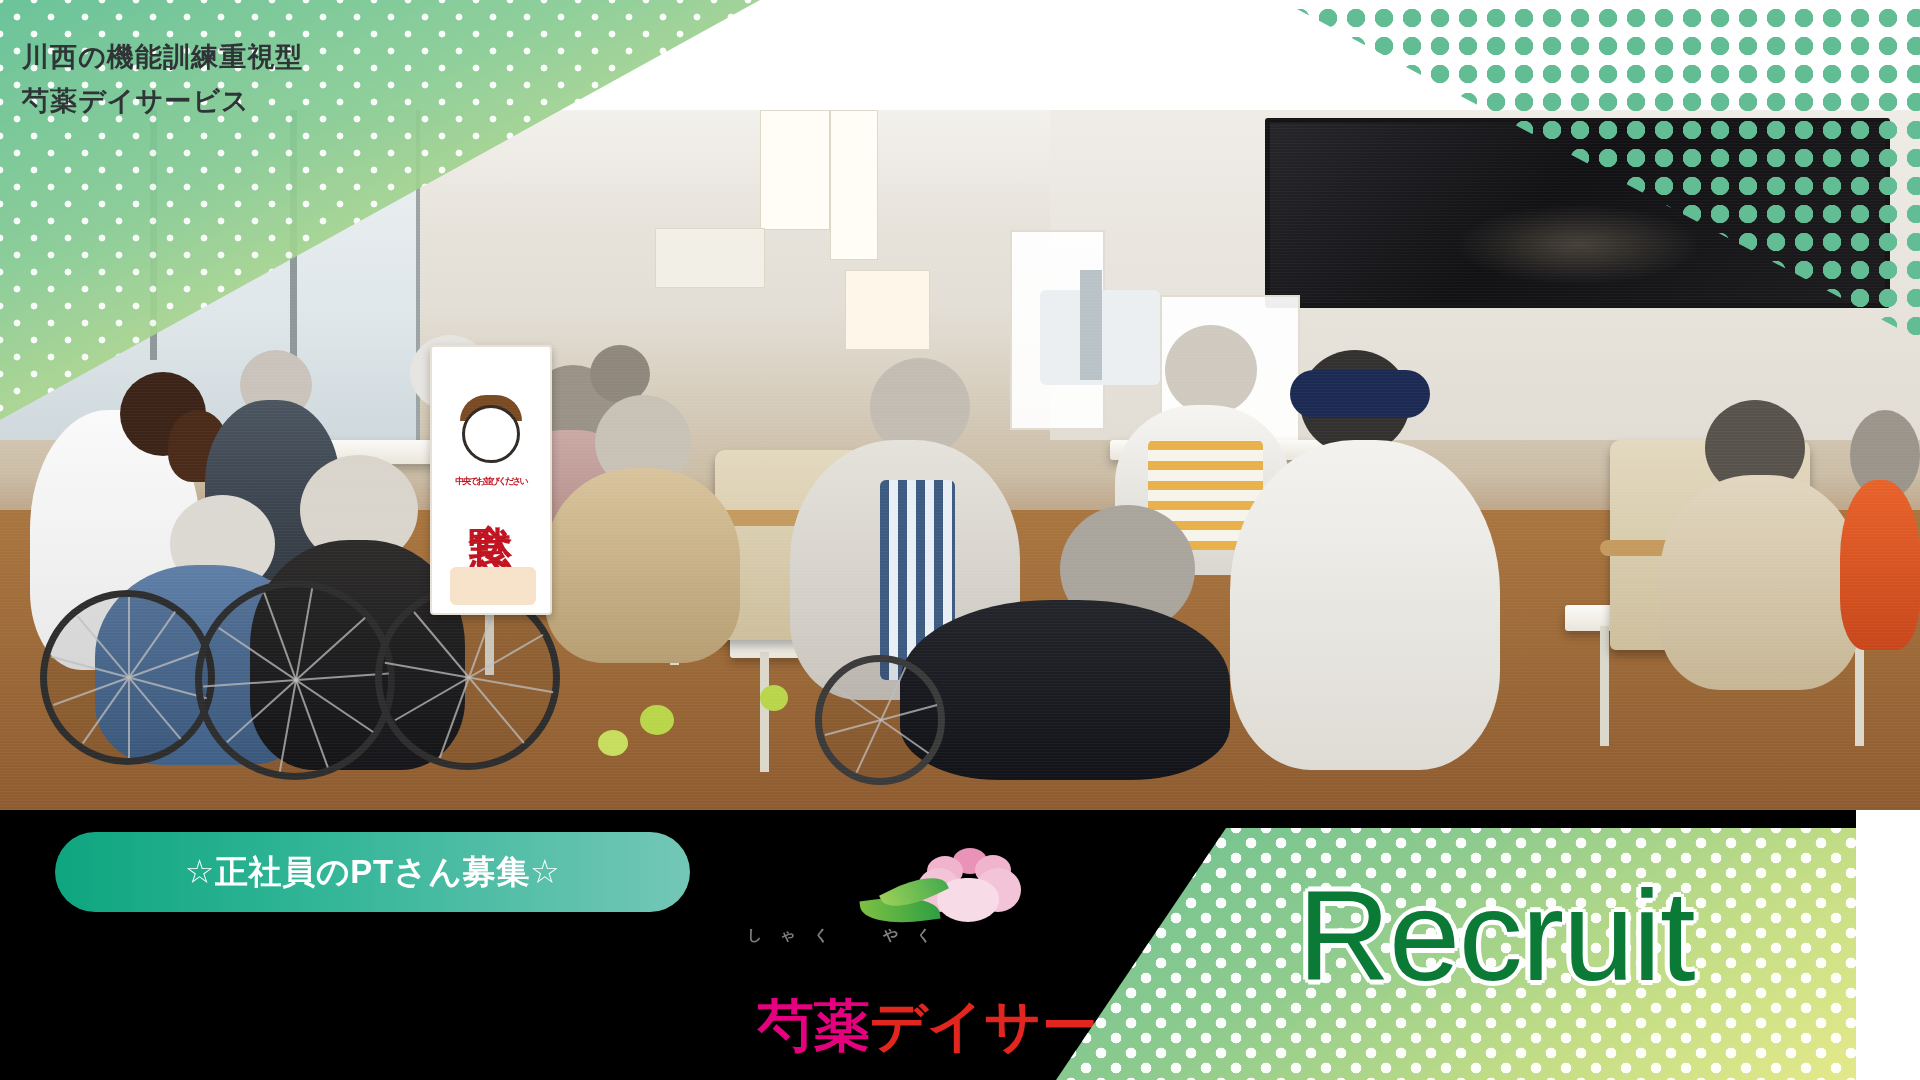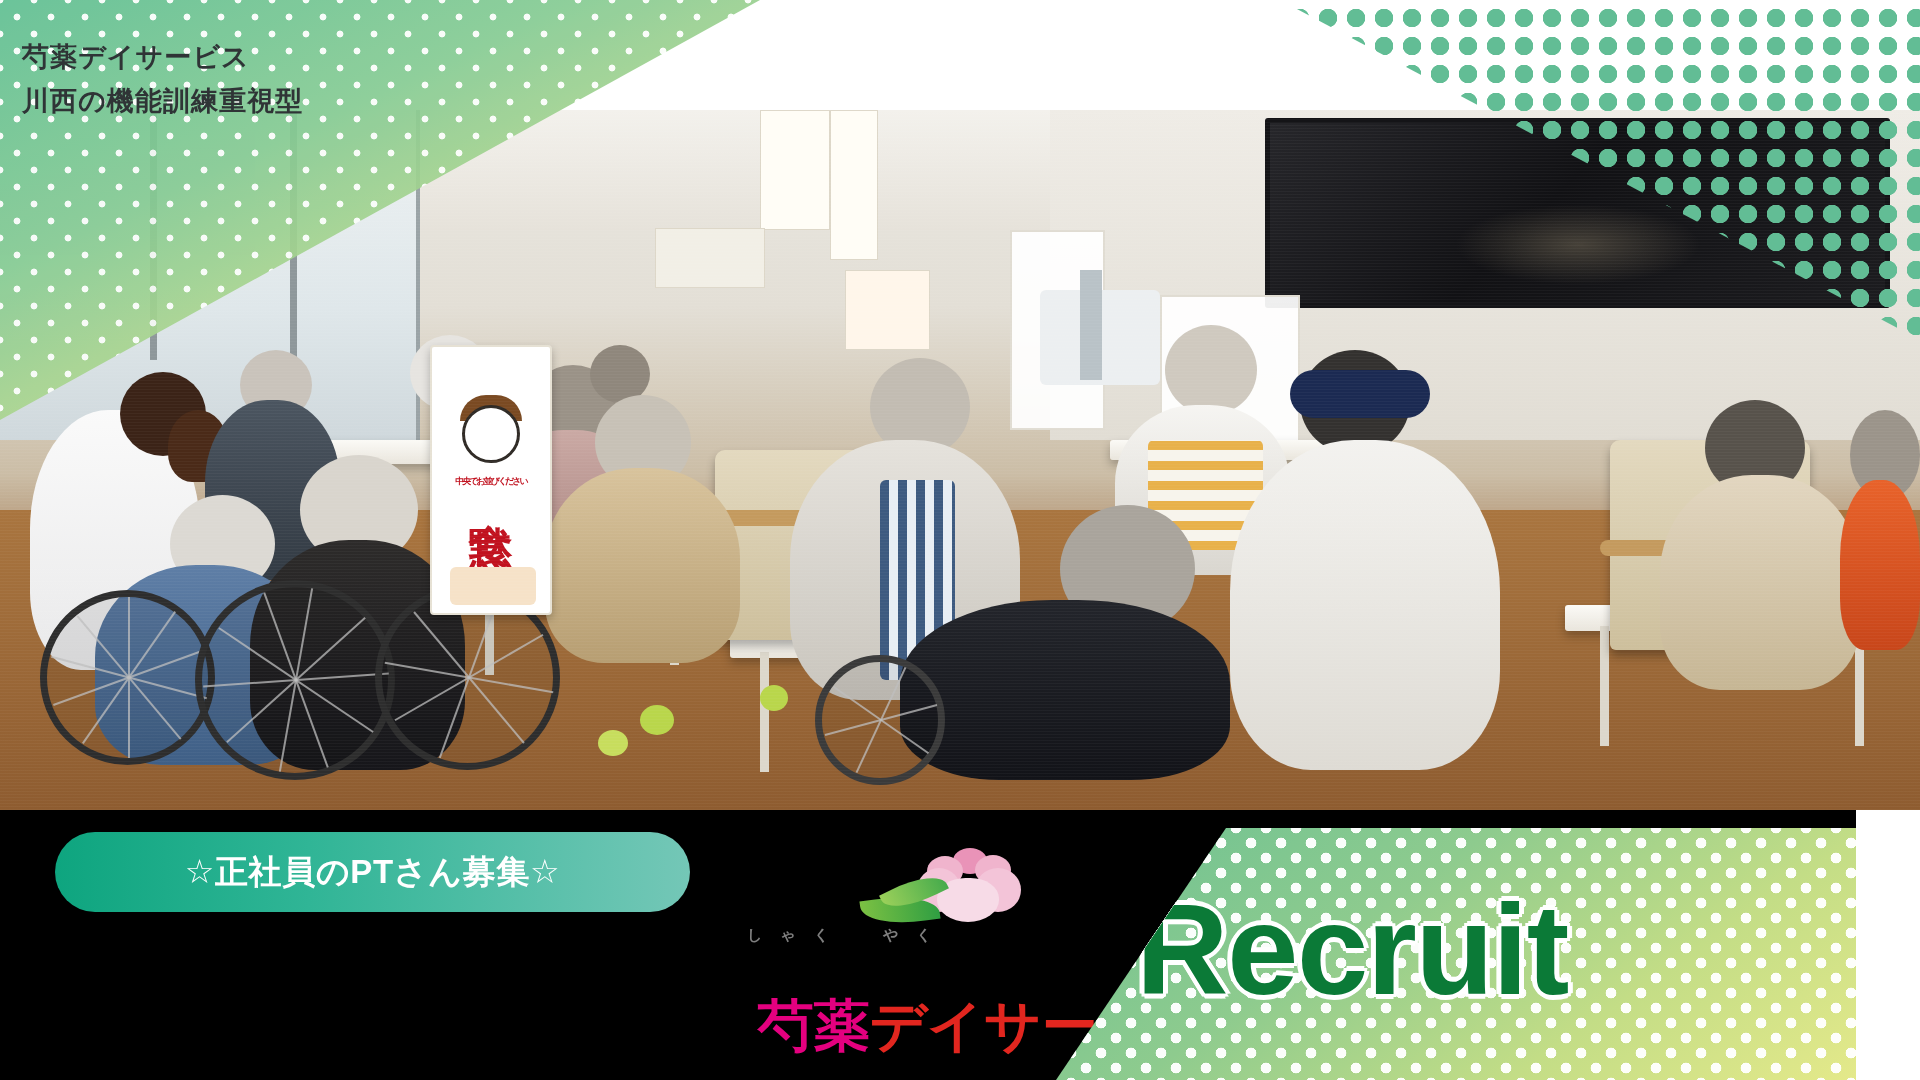--- a/index.html
+++ b/index.html
@@ -200,22 +200,23 @@
   }
   .recruit-dots{
     position:absolute; inset:0;
     background-image:
       radial-gradient(rgba(255,255,255,.96) 0 5.2px, rgba(0,0,0,0) 5.6px),
       radial-gradient(rgba(255,255,255,.96) 0 5.2px, rgba(0,0,0,0) 5.6px);
     background-size:30px 30px;
     background-position:0 0, 15px 15px;
   }
   .recruit-label{
-    position:absolute; left:0; right:0; top:48px;
-    font-size:128px; font-weight:bold;
+    position:absolute; left:0; right:0; top:34px;
+    text-align:center;
+    font-size:128px; font-weight:normal;
     color:#0b7a37;
     letter-spacing:-.01em;
     text-shadow:
        3px 0 0 #fff, -3px 0 0 #fff, 0 3px 0 #fff, 0 -3px 0 #fff,
        3px 3px 0 #fff, -3px 3px 0 #fff, 3px -3px 0 #fff, -3px -3px 0 #fff,
        5px 0 0 #fff, -5px 0 0 #fff, 0 5px 0 #fff, 0 -5px 0 #fff;
     padding-left:80px;
   }
 </style>
 </head>
@@ -352,22 +353,22 @@
       <div style="position:absolute;left:18px;bottom:8px;width:86px;height:38px;background:#f6e2c8;border-radius:6px;"></div>
     </div>
 
     <div class="photo-grain"></div>
   </div>
 
   <div class="tl-panel">
     <div class="tl-dots"></div>
   </div>
   <div class="tl-text">
+    <div>川西の機能訓練重視型</div>
     <div>芍薬デイサービス</div>
-    <div>川西の機能訓練重視型</div>
   </div>
 
   <div class="tr-dots"></div>
 
   <div class="bottom">
 
     <div class="pill pill-1">☆正社員のPTさん募集☆</div>
 
 
     <div class="logo">

